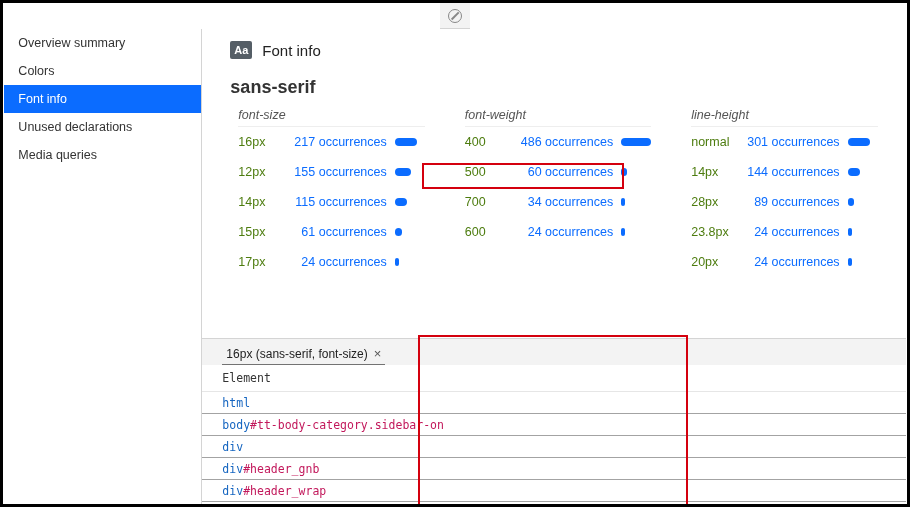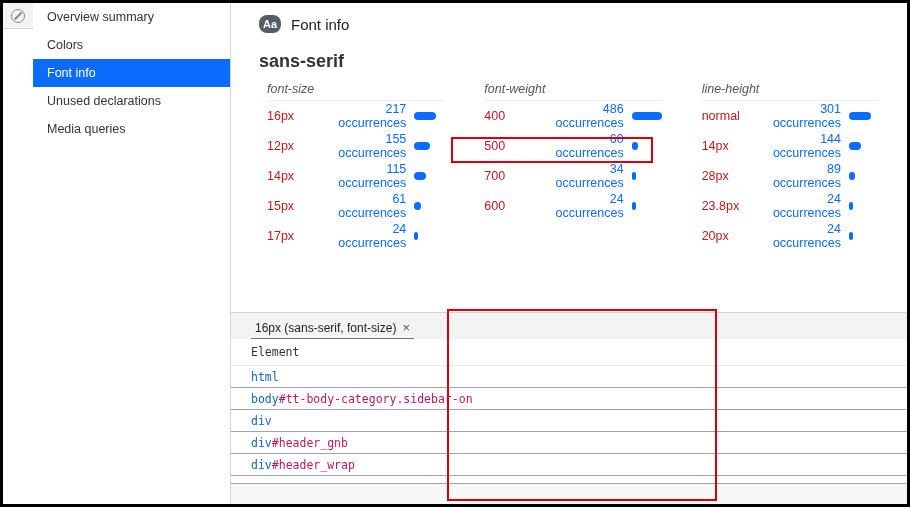--- a/index.html
+++ b/index.html
@@ -1,35 +1,35 @@
 <!DOCTYPE html>
 <html><head>
 <meta charset="utf-8">
 <style>
   * { box-sizing: border-box; margin: 0; padding: 0; }
   html, body { font-family: "Segoe UI", Arial, sans-serif; font-size: 12px; color: #333; }
-  .frame { width: 910px; height: 507px; border: 3px solid #000; display: flex; flex-direction: row; background: #fff; overflow: hidden; }
+  .frame { width: 910px; height: 507px; border: 3px solid #000; display: flex; flex-direction: column; background: #fff; overflow: hidden; align-items: center; }
   .toolbar { height: 26px; background: #f3f3f3; border-bottom: 1px solid #d4d4d4; display: flex; align-items: center; padding: 0 8px; }
   .toolbar .ban { width: 14px; height: 14px; border: 1.5px solid #888; border-radius: 50%; position: relative; }
   .toolbar .ban::after { content: ""; position: absolute; left: 1px; top: 5px; width: 10px; height: 1.5px; background: #888; transform: rotate(-45deg); }
   .body { flex: 1; display: flex; min-height: 0; }
   .sidebar { width: 198px; border-right: 1px solid #d4d4d4; background: #fff; }
   .sidebar .item { padding: 7px 14px; font-size: 12.5px; color: #333; cursor: pointer; }
   .sidebar .item.selected { background: #0b6cff; color: #fff; }
   .main { flex: 1; position: relative; display: flex; flex-direction: column; min-width: 0; }
   .content { padding: 12px 28px 0 28px; overflow: hidden; flex: 1; min-height: 0; }
   .page-head { display: flex; align-items: center; gap: 10px; margin-bottom: 18px; }
-  .aa-badge { width: 22px; height: 18px; border-radius: 8px; background: #555e66; color: #fff; display: flex; align-items: center; justify-content: center; font-size: 11px; font-weight: 600; }
+  .aa-badge { width: 22px; height: 18px; border-radius: 2px; background: #555e66; color: #fff; display: flex; align-items: center; justify-content: center; font-size: 11px; font-weight: 600; }
   .page-head h1 { font-size: 15px; font-weight: 400; color: #222; }
   .family { font-size: 18px; font-weight: 700; margin-bottom: 10px; }
   .columns { display: flex; gap: 32px; }
   .col { flex: 1; min-width: 0; margin-left: 8px; }
   .col-head { font-style: italic; color: #555; font-size: 12.5px; padding-bottom: 4px; border-bottom: 1px solid #eee; }
   .row { display: flex; align-items: center; height: 30px; gap: 8px; font-size: 12.5px; }
-  .row .val { width: 48px; color: #b91c1c; }
+  .row .val { width: 48px; color: #4d7c0f; }
   .row .occ { flex: 1; color: #0b6cff; text-align: right; cursor: pointer; }
   .row .bar { width: 30px; display: flex; align-items: center; }
   .row .bar span { display: inline-block; height: 8px; border-radius: 4px; background: #0b6cff; }
   .highlight-box { position: absolute; border: 2px solid #d4000e; pointer-events: none; }
   .hl-row { left: 220px; top: 134px; width: 202px; height: 26px; }
   .hl-detail { left: 216px; top: 306px; width: 270px; height: 192px; }
   .tabstrip { position: absolute; left: 0; right: 0; top: 309px; bottom: 0; background: #f7f7f7; border-top: 1px solid #d4d4d4; display: flex; flex-direction: column; }
   .tabbar { display: flex; align-items: center; padding: 4px 20px 0 20px; background: #f3f3f3; height: 26px; }
   .tab { display: flex; align-items: center; gap: 6px; font-size: 12px; color: #222; padding: 4px 4px 3px 4px; border-bottom: 2px solid #737373; }
   .tab .close { color: #555; cursor: pointer; font-size: 13px; line-height: 1; }

